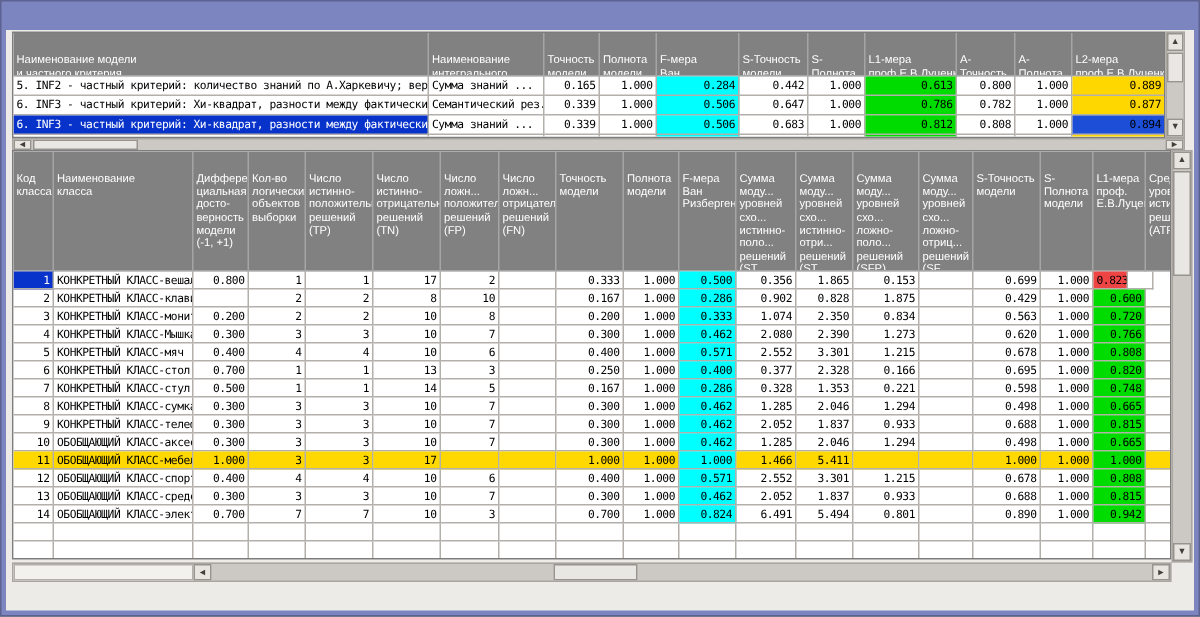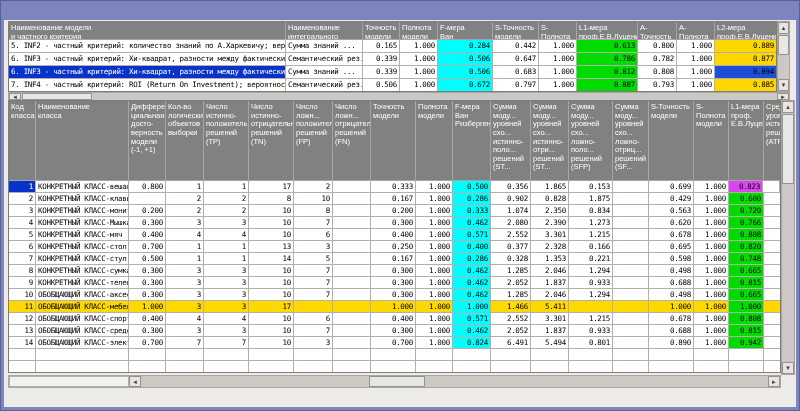--- a/index.html
+++ b/index.html
@@ -32,21 +32,21 @@
   }
   .win-btn.close{background:linear-gradient(#e88,#c0392b);color:#fff;width:25px;}
   .client{
     position:absolute;top:20px;left:4px;right:4px;bottom:4px;
     background:#edebe7;
   }
   
   .grid{position:absolute;background:#fff;border:1px solid #7c7c7c;overflow:hidden;}
   .grid-header-row{display:flex;background:#818181;}
   .hcell{
-    color:#fff;font-size:7.5px;line-height:1.15;padding:2px 2px;
+    color:#fff;font-size:7.5px;line-height:1.15;padding:14px 2px;
     border-right:1px solid #a5a5a5;border-bottom:1px solid #a5a5a5;
     white-space:pre-line;overflow:hidden;flex:0 0 auto;
   }
   .grid-row{display:flex;background:#fff;}
   .cell{
     font-family:"DejaVu Sans Mono", monospace;
     font-size:7.5px;letter-spacing:-0.3px;color:#000;
     padding:0 2px;text-align:right;white-space:nowrap;overflow:hidden;
     border-right:1px solid #b3b0ac;border-bottom:1px solid #b3b0ac;
     flex:0 0 auto;
@@ -257,21 +257,21 @@
           <div class="cell" style="width: 38px;"></div>
           <div class="cell" style="width: 45px;">0.333</div>
           <div class="cell" style="width: 37px;">1.000</div>
           <div class="cell" style="width: 38px; background: rgb(0, 255, 255);">0.500</div>
           <div class="cell" style="width: 40px;">0.356</div>
           <div class="cell" style="width: 38px;">1.865</div>
           <div class="cell" style="width: 44px;">0.153</div>
           <div class="cell" style="width: 36px;"></div>
           <div class="cell" style="width: 45px;">0.699</div>
           <div class="cell" style="width: 35px;">1.000</div>
-          <div class="cell" style="width: 34px; background: #d946ef;">0.823</div>
+          <div class="cell" style="width: 23px; background: #ef4444;">0.823</div>
           <div class="cell" style="width: 17px;"></div>
         </div>
         <div class="grid-row">
           <div class="cell" style="width: 27px;">2</div>
           <div class="cell left" style="width: 93px;">КОНКРЕТНЫЙ КЛАСС-клави...</div>
           <div class="cell" style="width: 37px;"></div>
           <div class="cell" style="width: 38px;">2</div>
           <div class="cell" style="width: 45px;">2</div>
           <div class="cell" style="width: 45px;">8</div>
           <div class="cell" style="width: 39px;">10</div>

